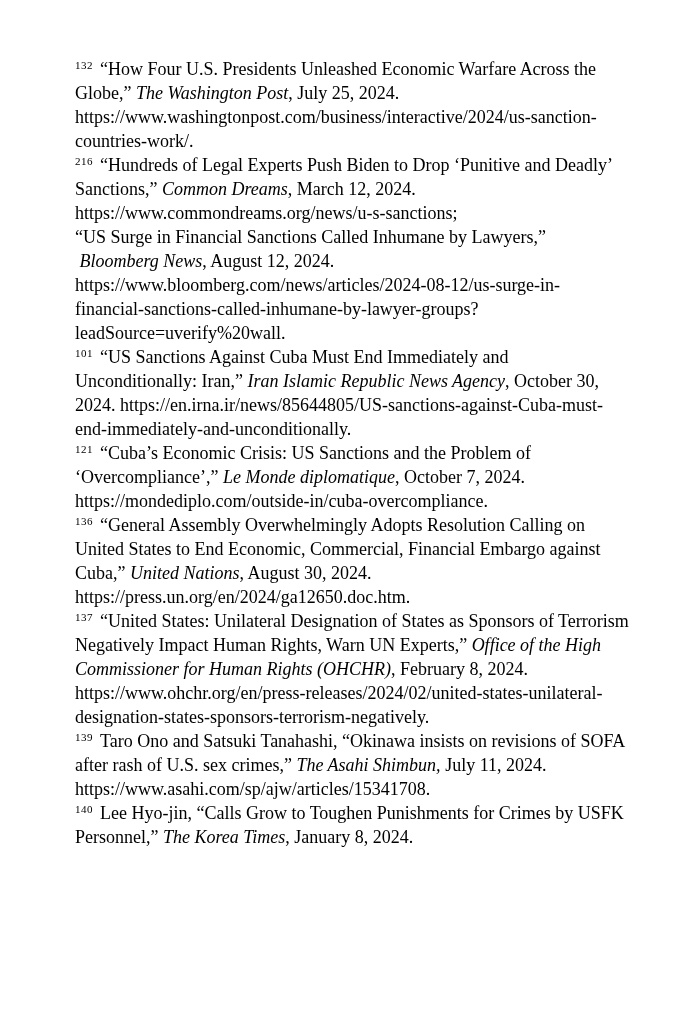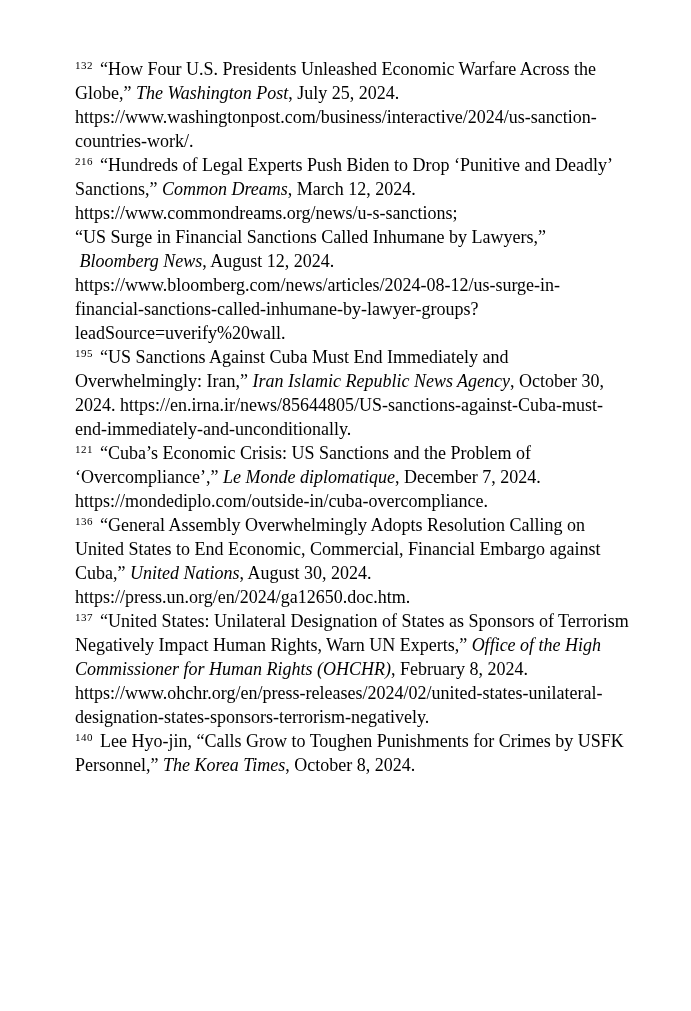--- a/index.html
+++ b/index.html
@@ -35,19 +35,20 @@
 </style>
 </head>
 <body>
 
 <div class="page">
   <div>
       <p class="footnote"><sup>132</sup><span>“How Four U.S. Presidents Unleashed Economic Warfare Across the Globe,” </span><span class="i">The Washington Post</span><span>, July 25, 2024. https://www.washingtonpost.com/business/interactive/2024/us-sanction-countries-work/.</span></p>
       <p class="footnote"><sup>216</sup><span>“Hundreds of Legal Experts Push Biden to Drop ‘Punitive and Deadly’ Sanctions,” </span><span class="i">Common Dreams</span><span>, March 12, 2024. https://www.commondreams.org/news/u-s-sanctions;
 “US Surge in Financial Sanctions Called Inhumane by Lawyers,”
  </span><span class="i">Bloomberg News</span><span>, August 12, 2024. https://www.bloomberg.com/news/articles/2024-08-12/us-surge-in-financial-sanctions-called-inhumane-by-lawyer-groups?leadSource=uverify%20wall.</span></p>
-      <p class="footnote"><sup>195</sup><span>“US Sanctions Against Cuba Must End Immediately and Overwhelmingly: Iran,” </span><span class="i">Iran Islamic Republic News Agency</span><span>, October 30, 2024. https://en.irna.ir/news/85644805/US-sanctions-against-Cuba-must-end-immediately-and-unconditionally.</span></p>
-      <p class="footnote"><sup>121</sup><span>“Cuba’s Economic Crisis: US Sanctions and the Problem of ‘Overcompliance’,” </span><span class="i">Le Monde diplomatique</span><span>, December 7, 2024. https://mondediplo.com/outside-in/cuba-overcompliance.</span></p>
+      <p class="footnote"><sup>101</sup><span>“US Sanctions Against Cuba Must End Immediately and Unconditionally: Iran,” </span><span class="i">Iran Islamic Republic News Agency</span><span>, October 30, 2024. https://en.irna.ir/news/85644805/US-sanctions-against-Cuba-must-end-immediately-and-unconditionally.</span></p>
+      <p class="footnote"><sup>121</sup><span>“Cuba’s Economic Crisis: US Sanctions and the Problem of ‘Overcompliance’,” </span><span class="i">Le Monde diplomatique</span><span>, October 7, 2024. https://mondediplo.com/outside-in/cuba-overcompliance.</span></p>
       <p class="footnote"><sup>136</sup><span>“General Assembly Overwhelmingly Adopts Resolution Calling on United States to End Economic, Commercial, Financial Embargo against Cuba,” </span><span class="i">United Nations</span><span>, August 30, 2024. https://press.un.org/en/2024/ga12650.doc.htm.</span></p>
       <p class="footnote"><sup>137</sup><span>“United States: Unilateral Designation of States as Sponsors of Terrorism Negatively Impact Human Rights, Warn UN Experts,” </span><span class="i">Office of the High Commissioner for Human Rights (OHCHR)</span><span>, February 8, 2024. https://www.ohchr.org/en/press-releases/2024/02/united-states-unilateral-designation-states-sponsors-terrorism-negatively.</span></p>
-      <p class="footnote"><sup>140</sup><span>Lee Hyo-jin, “Calls Grow to Toughen Punishments for Crimes by USFK Personnel,” </span><span class="i">The Korea Times</span><span>, October 8, 2024.</span></p>
+      <p class="footnote"><sup>139</sup><span>Taro Ono and Satsuki Tanahashi, “Okinawa insists on revisions of SOFA after rash of U.S. sex crimes,” </span><span class="i">The Asahi Shimbun,</span><span> July 11, 2024. https://www.asahi.com/sp/ajw/articles/15341708.</span></p>
+      <p class="footnote"><sup>140</sup><span>Lee Hyo-jin, “Calls Grow to Toughen Punishments for Crimes by USFK Personnel,” </span><span class="i">The Korea Times</span><span>, January 8, 2024.</span></p>
     </div>
 </div>
 
 </body></html>

